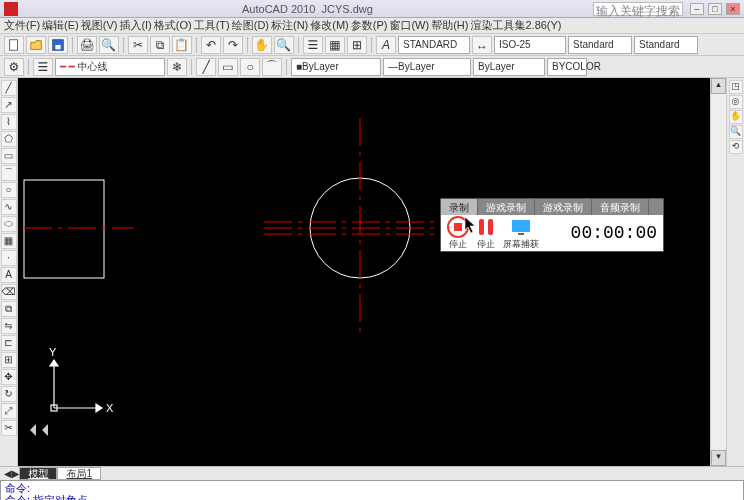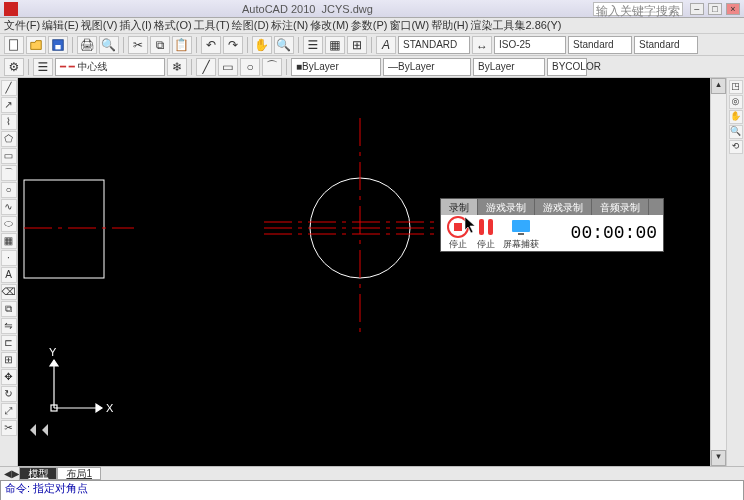--- a/index.html
+++ b/index.html
@@ -212,20 +212,21 @@
 </div>
 
 <div class="tabs-row">
   <span style="cursor:pointer">◀</span>
   <span style="cursor:pointer">▶</span>
   <span class="tab-btn active">模型</span>
   <span class="tab-btn">布局1</span>
 </div>
 
 <div class="cmd-area">
+  <div>命令:</div>
   <div>命令: 指定对角点</div>
 
 </div>
 
 <div class="ocam">
   <div class="ocam-tabs">
     <div class="ocam-tab active">录制</div>
     <div class="ocam-tab">游戏录制</div>
     <div class="ocam-tab">游戏录制</div>
     <div class="ocam-tab">音频录制</div>

